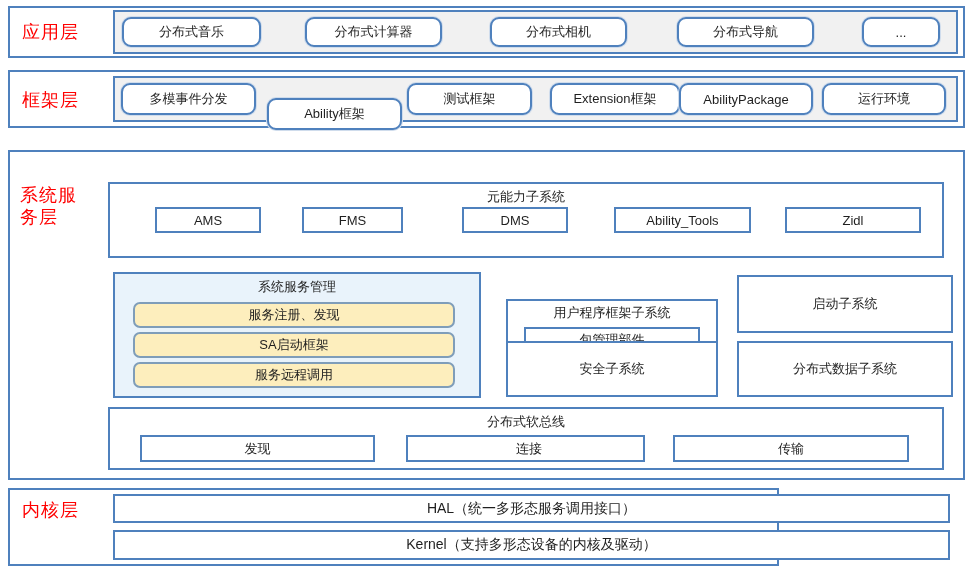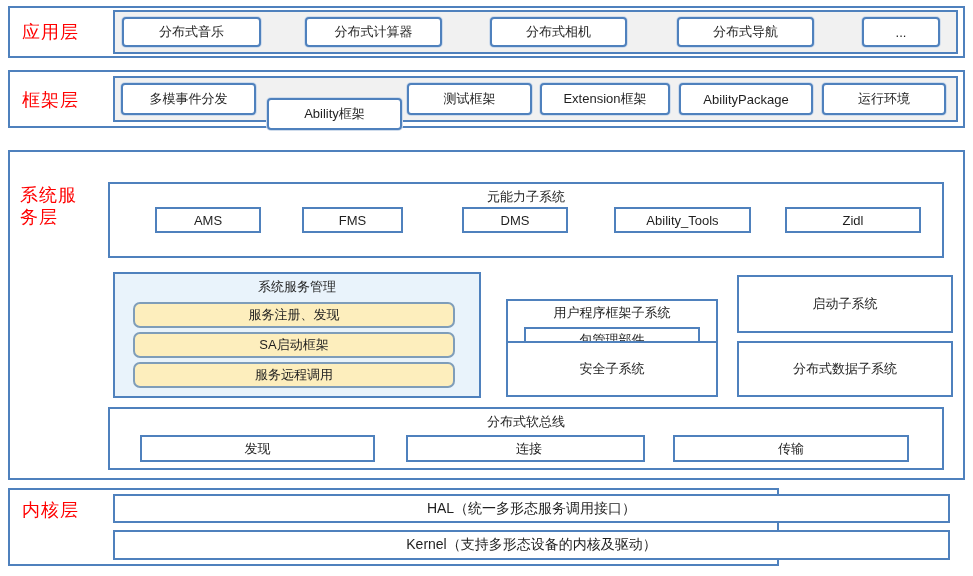--- a/index.html
+++ b/index.html
@@ -30,21 +30,21 @@
   }
   .band {
     position: absolute;
     background: #f1f1f1;
     border: 2px solid #4f81bd;
   }
   .pill {
     position: absolute;
     background: #ffffff;
     border: 2px solid #4f81bd;
-    border-radius: 4px;
+    border-radius: 9px;
     box-shadow: 0 0 0 1px #cfdcec;
     display: flex;
     align-items: center;
     justify-content: center;
     font-size: 13px;
   }
   .sqbox {
     position: absolute;
     background: #ffffff;
     border: 2px solid #4f81bd;
@@ -95,21 +95,21 @@
       <div class="pill" style="left:747px; top:5px; width:78px; height:30px;">...</div>
     </div>
   </div>
 
   <div class="layer" style="left:8px; top:70px; width:957px; height:58px;">
     <div class="layer-label" style="left:12px; top:17px;">框架层</div>
     <div class="band" style="left:103px; top:4px; width:845px; height:46px;">
       <div class="pill" style="left:6px;  top:5px; width:135px; height:32px;">多模事件分发</div>
       <div class="pill" style="left:152px; top:5px; width:135px; height:32px;margin-top:15px;">Ability框架</div>
       <div class="pill" style="left:292px; top:5px; width:125px; height:32px;">测试框架</div>
-      <div class="pill" style="left:425px; top:5px; width:130px; height:32px;">Extension框架</div>
+      <div class="pill" style="left:435px; top:5px; width:130px; height:32px;">Extension框架</div>
       <div class="pill" style="left:564px; top:5px; width:134px; height:32px;">AbilityPackage</div>
       <div class="pill" style="left:707px; top:5px; width:124px; height:32px;">运行环境</div>
     </div>
   </div>
 
   <div class="layer" style="left:8px; top:150px; width:957px; height:330px;">
     <div class="layer-label" style="left:10px; top:32px; width:62px;">系统服务层</div>
 
     <div class="sqbox" style="left:98px; top:30px; width:836px; height:76px;">
       <div class="group-title">元能力子系统</div>

